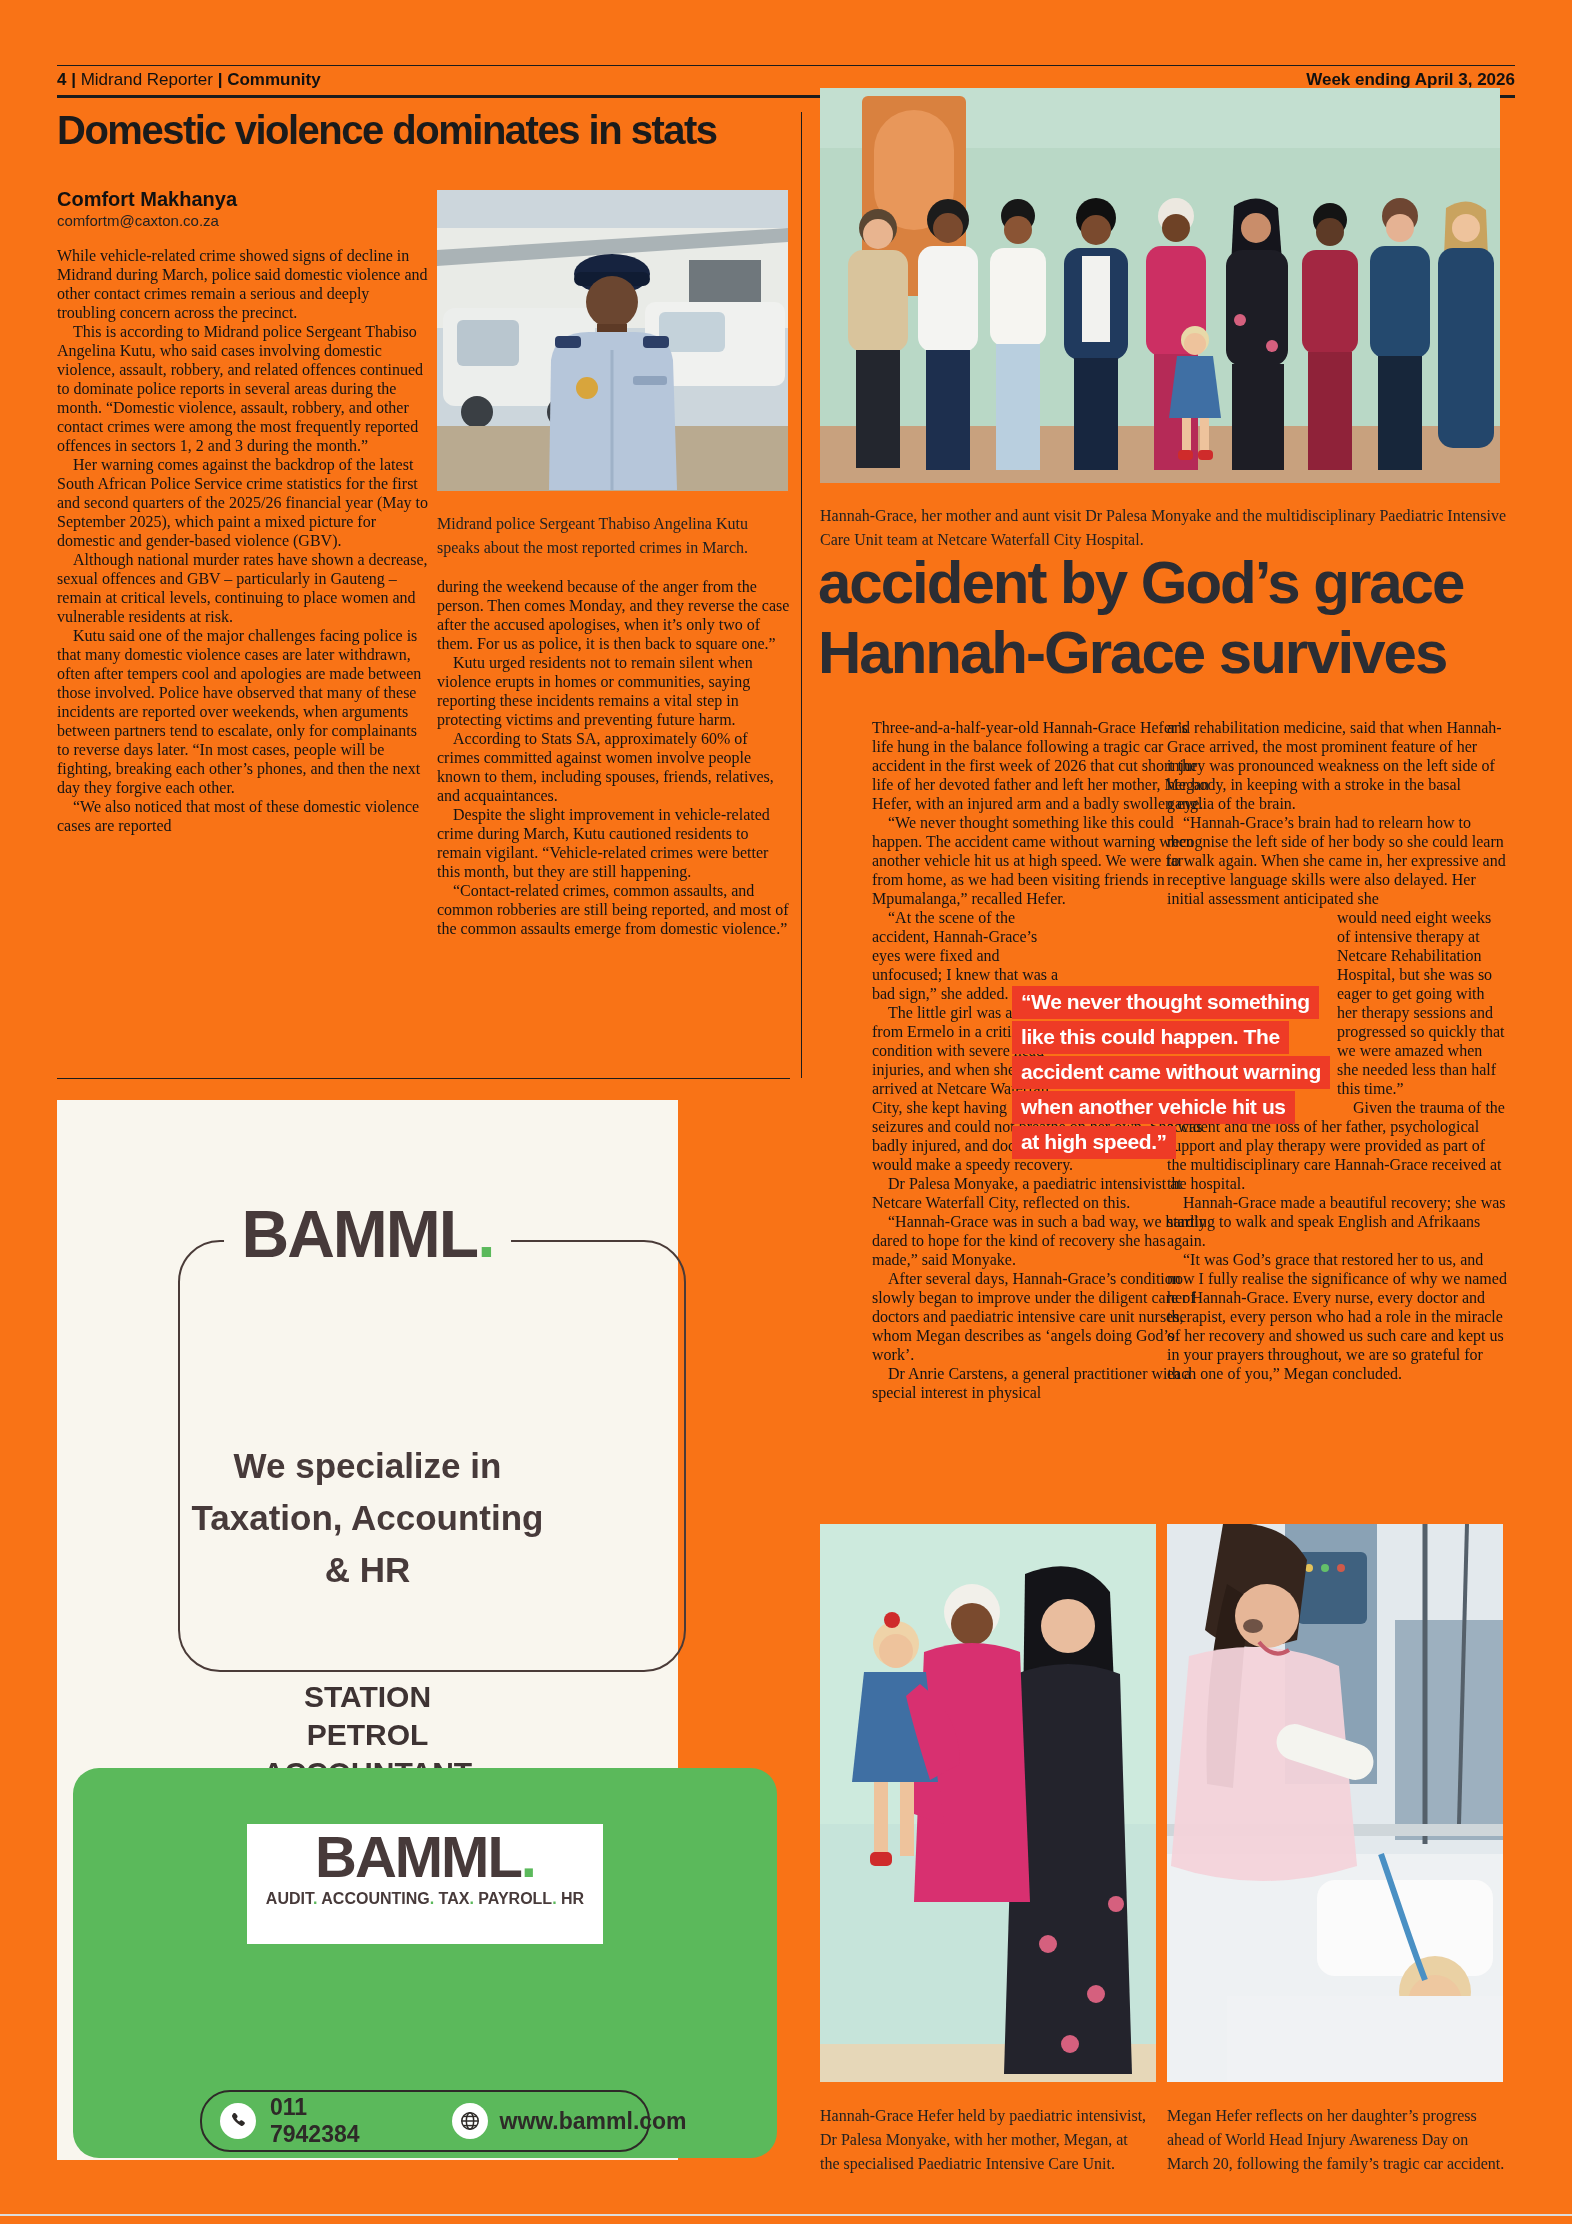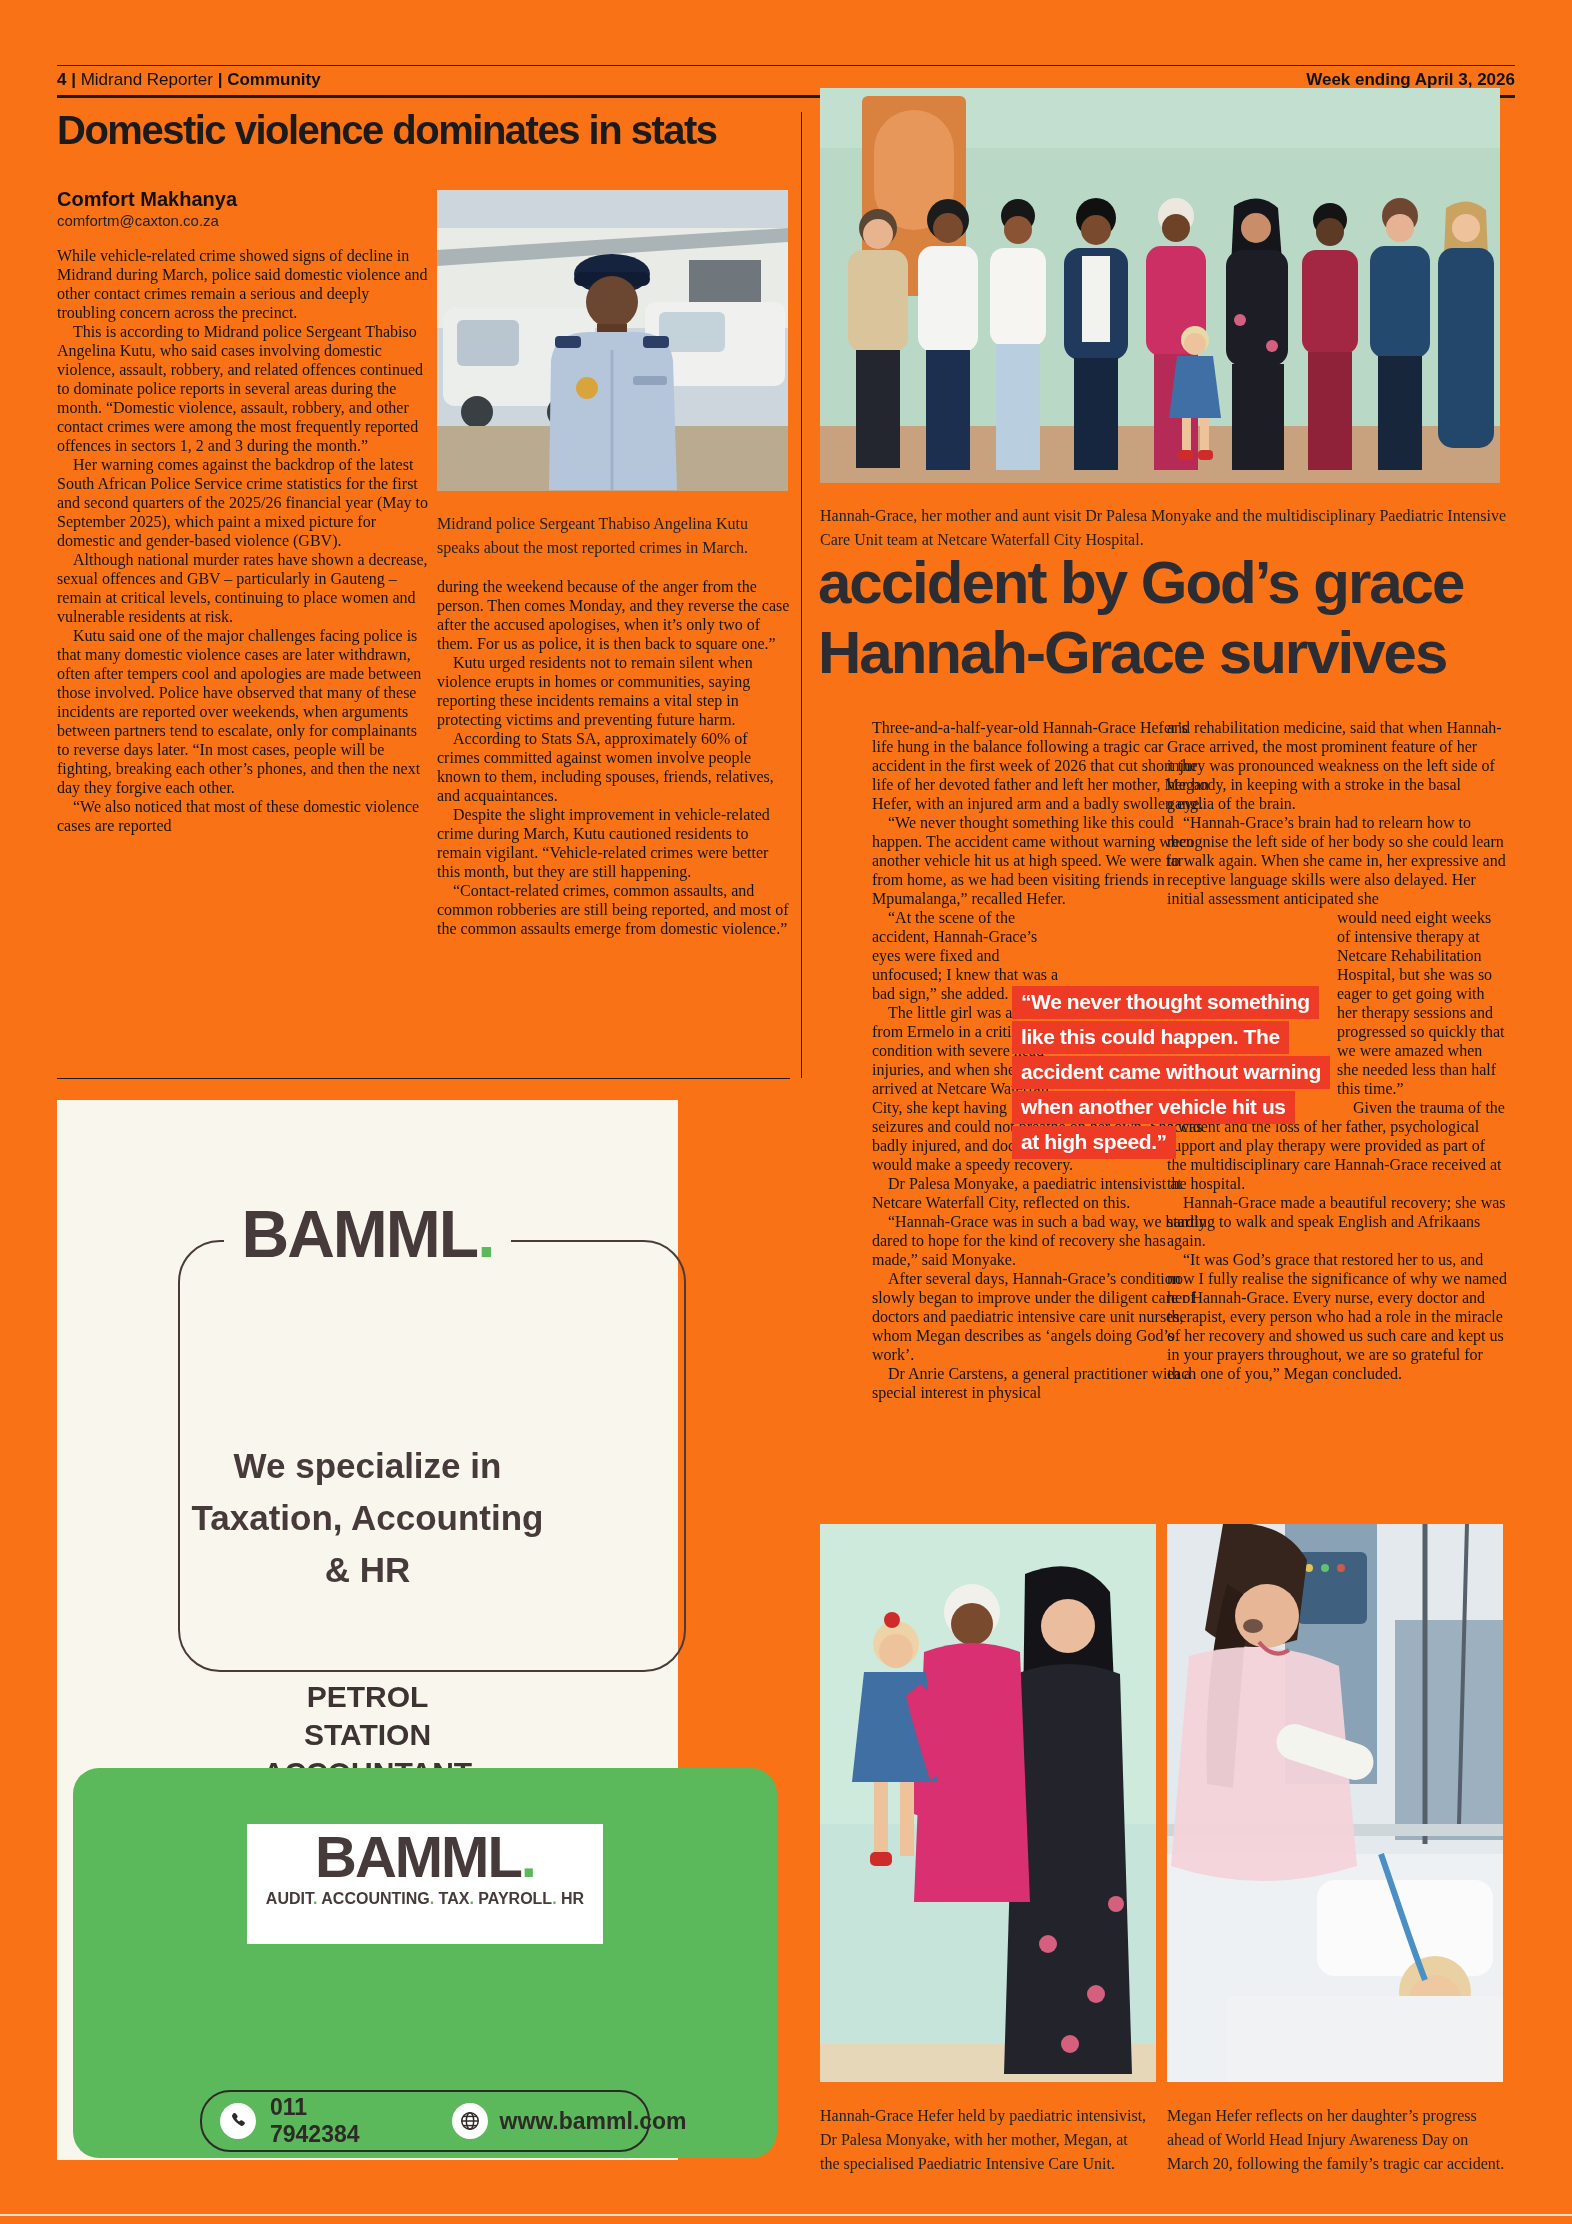--- a/index.html
+++ b/index.html
@@ -121,22 +121,22 @@
 
   <div class="ad">
     <div class="ad-box"></div>
     <div class="ad-brand"><span>BAMML</span><span class="dot">.</span></div>
     <div class="ad-tag">
       <div>We specialize in</div>
       <div>Taxation, Accounting</div>
       <div>&amp; HR</div>
     </div>
     <div class="ad-role">
+      <div>STATION</div>
       <div>PETROL</div>
-      <div>STATION</div>
       <div>ACCOUNTANT</div>
     </div>
     <div class="ad-green">
       <div class="ad-card">
         <div class="cbrand"><span>BAMML</span><span class="dot">.</span></div>
         <div class="svc"><span>AUDIT</span><span class="dot">.</span><span> ACCOUNTING</span><span class="dot">.</span><span> TAX</span><span class="dot">.</span><span> PAYROLL</span><span class="dot">.</span><span> HR</span></div>
       </div>
       <div class="ad-pill">
         <span class="icircle" style="margin-left:18px;">
           <svg width="20" height="20" viewBox="0 0 24 24">

